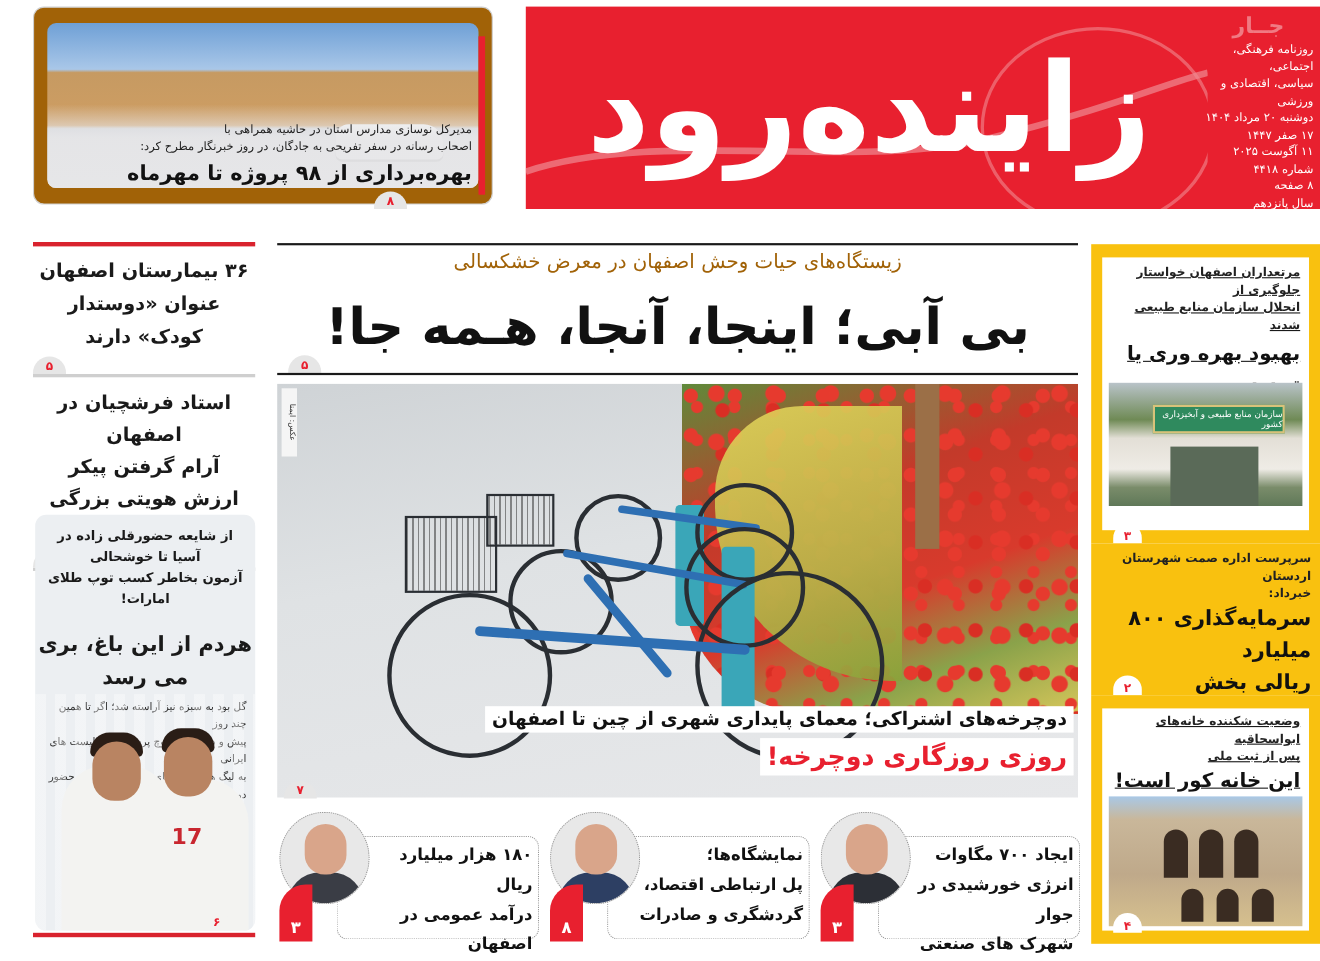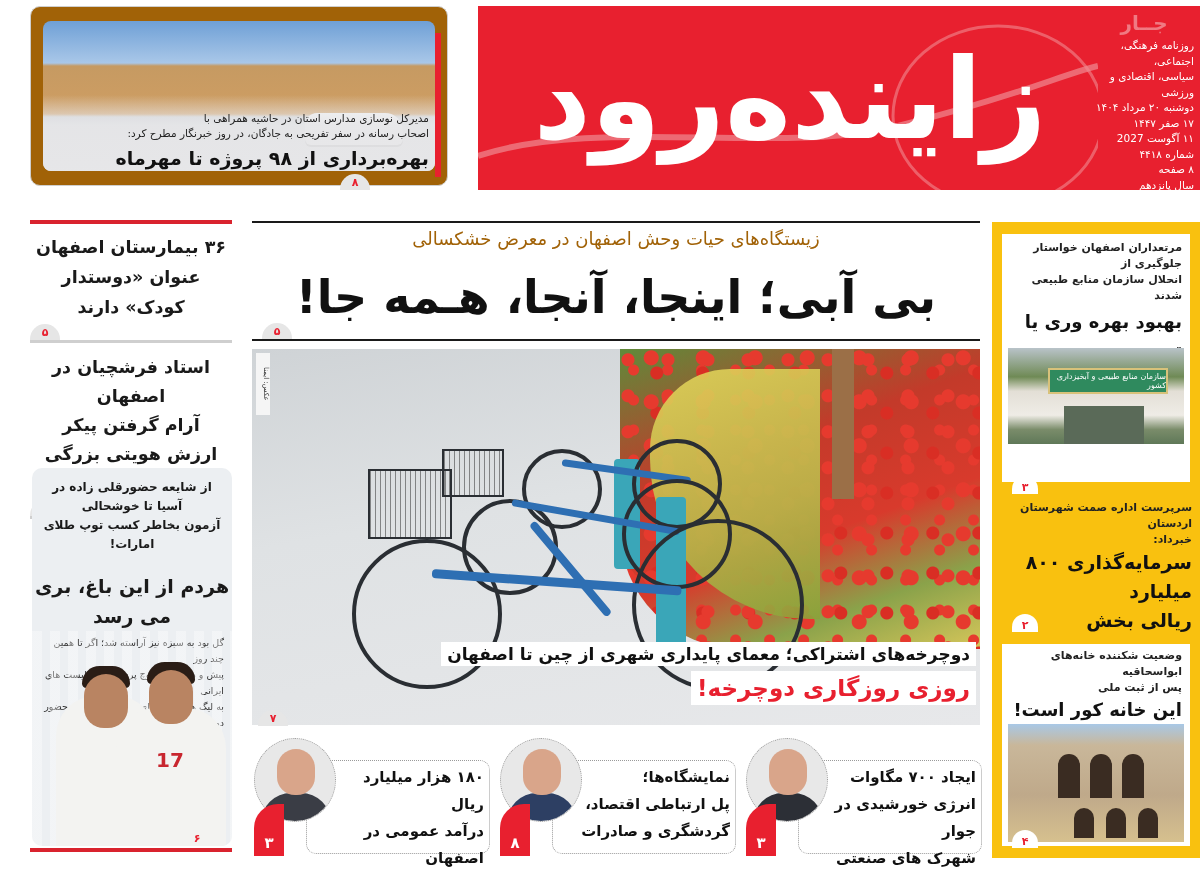--- a/index.html
+++ b/index.html
@@ -159,21 +159,21 @@
     border-radius: 24px 0 0 0; color: #fff; font-size: 15px; font-weight: bold;
     display: flex; align-items: flex-end; justify-content: center; padding-bottom: 4px;
   }
   .card .text {
     position: absolute; right: 8px; top: 26px; width: 150px; text-align: right;
     font-size: 15px; font-weight: bold; line-height: 27px; color: #111;
   }
 
   
   .ybox { position: absolute; background: #f9c10f; }
-  .ybox .inner { position: absolute; left: 10px; right: 10px; background: #ffffff; }
+  .ybox .inner { position: absolute; left: 10px; right: 10px; background: #ffffff; text-decoration: underline; }
   .ybox .kicker { font-size: 11px; font-weight: bold; line-height: 16px; text-align: right; padding: 0 8px; color: #222; }
   .ybox .head { font-size: 18px; font-weight: bold; line-height: 28px; text-align: right; padding: 0 8px; color: #111; }
   .ybox .pic { position: absolute; left: 6px; right: 6px; overflow: hidden; }
 
   .y2 .head { font-size: 19px; line-height: 29px; }
   .pgc {
     position: absolute; width: 26px; height: 18px; border-radius: 13px 13px 0 0; background: #ffffff;
     color: #e8202f; font-size: 11px; font-weight: bold; display: flex; align-items: flex-end; justify-content: center;
   }
 </style>
@@ -187,21 +187,21 @@
       <ellipse cx="520" cy="110" rx="105" ry="90" stroke="#f08a91" stroke-width="3" fill="none" opacity=".6"></ellipse>
     </svg>
   </div>
   <div class="logo">زاینده‌رود</div>
   <div class="info">
     <span class="tag">جــار</span>
     <div>روزنامه فرهنگی، اجتماعی،</div>
     <div>سیاسی، اقتصادی و ورزشی</div>
     <div>دوشنبه ۲۰ مرداد ۱۴۰۴</div>
     <div>۱۷ صفر ۱۴۴۷</div>
-    <div>۱۱ آگوست 2027</div>
+    <div>۱۱ آگوست ۲۰۲۵</div>
     <div>شماره ۴۴۱۸</div>
     <div>۸ صفحه</div>
     <div>سال پانزدهم</div>
     <div>قیمت: ۵۰۰۰ تومان</div>
   </div>
 </div>
 
 <div class="abs top-box">
   <div class="photo">
     <div class="car"></div>
@@ -351,21 +351,21 @@
 <div class="ybox" style="left:992px; top:222px; width:208px; height:272px;">
   <div class="inner" style="top:12px; height:248px;">
     <div class="kicker" style="padding-top:6px;">
       <div>مرتعداران اصفهان خواستار جلوگیری از</div>
       <div>انحلال سازمان منابع طبیعی شدند</div>
     </div>
     <div class="head" style="margin-top:4px;">
       <div>بهبود بهره وری یا تهدید</div>
       <div>محیط زیست؟</div>
     </div>
-    <div class="pic" style="top:114px; height:96px; background:linear-gradient(180deg,#b9c3c9 0%,#6f8a55 30%,#e3dfd6 45%,#efece6 70%,#7a8c6a 85%,#5f7858 100%);">
+    <div class="pic" style="top:114px; height:112px; background:linear-gradient(180deg,#b9c3c9 0%,#6f8a55 30%,#e3dfd6 45%,#efece6 70%,#7a8c6a 85%,#5f7858 100%);">
       <div style="position:absolute; left:40px; top:20px; width:120px; height:26px; background:#2f8a5e; border:2px solid #d8c27a; color:#fff; font-size:8px; display:flex; align-items:center; justify-content:center;">سازمان منابع طبیعی و آبخیزداری کشور</div>
       <div style="position:absolute; left:56px; top:58px; width:80px; height:60px; background:#5a6a58;"></div>
     </div>
   </div>
   <div class="pgc" style="left:20px; top:254px;">۳</div>
 </div>
 
 <div class="ybox y2" style="left:992px; top:494px; width:208px; height:138px;">
   <div style="padding-top:6px;">
     <div class="kicker">

